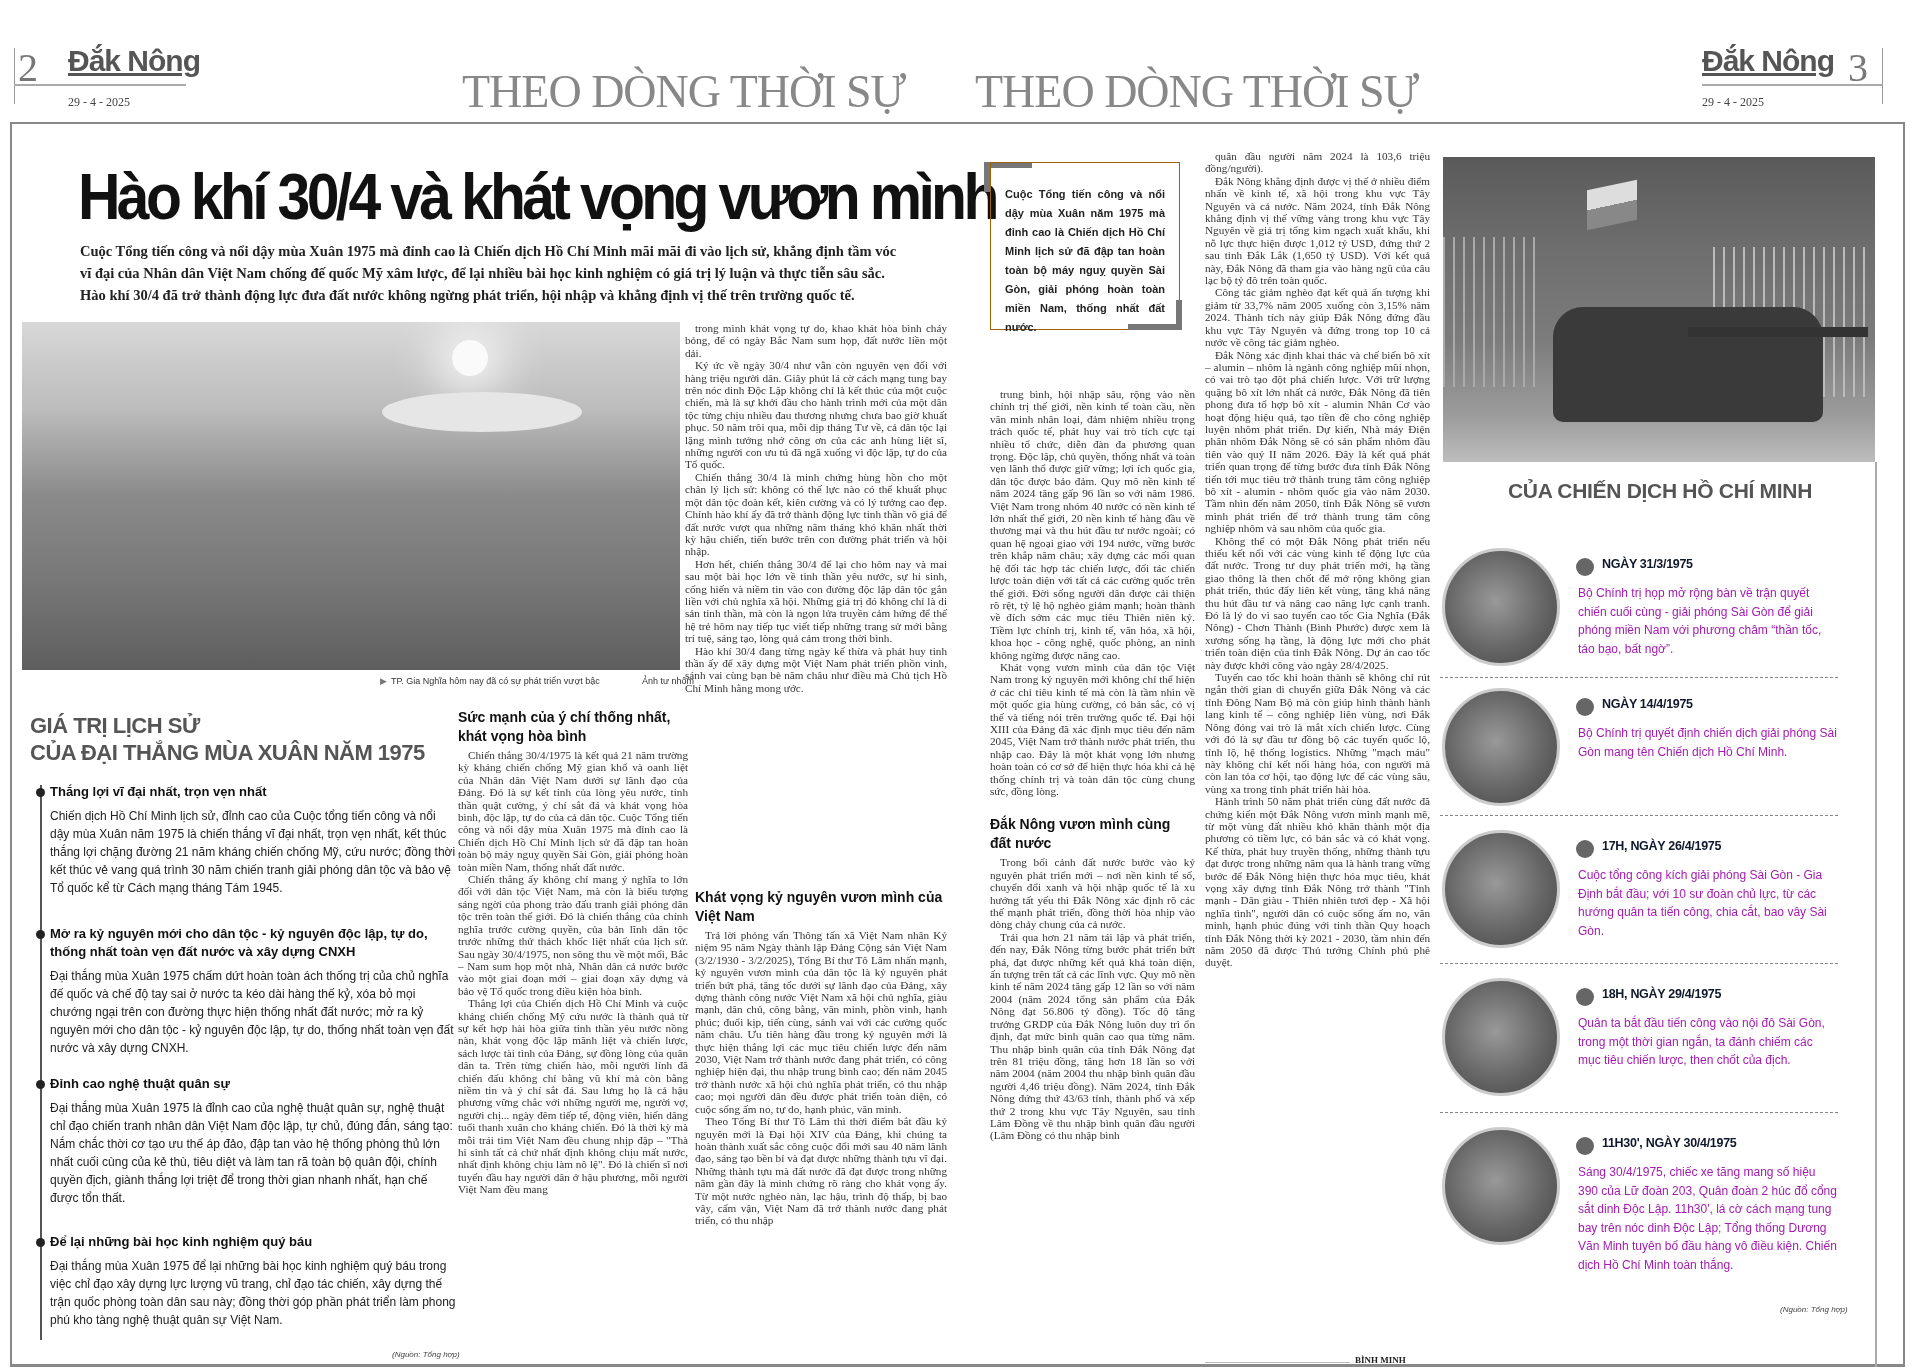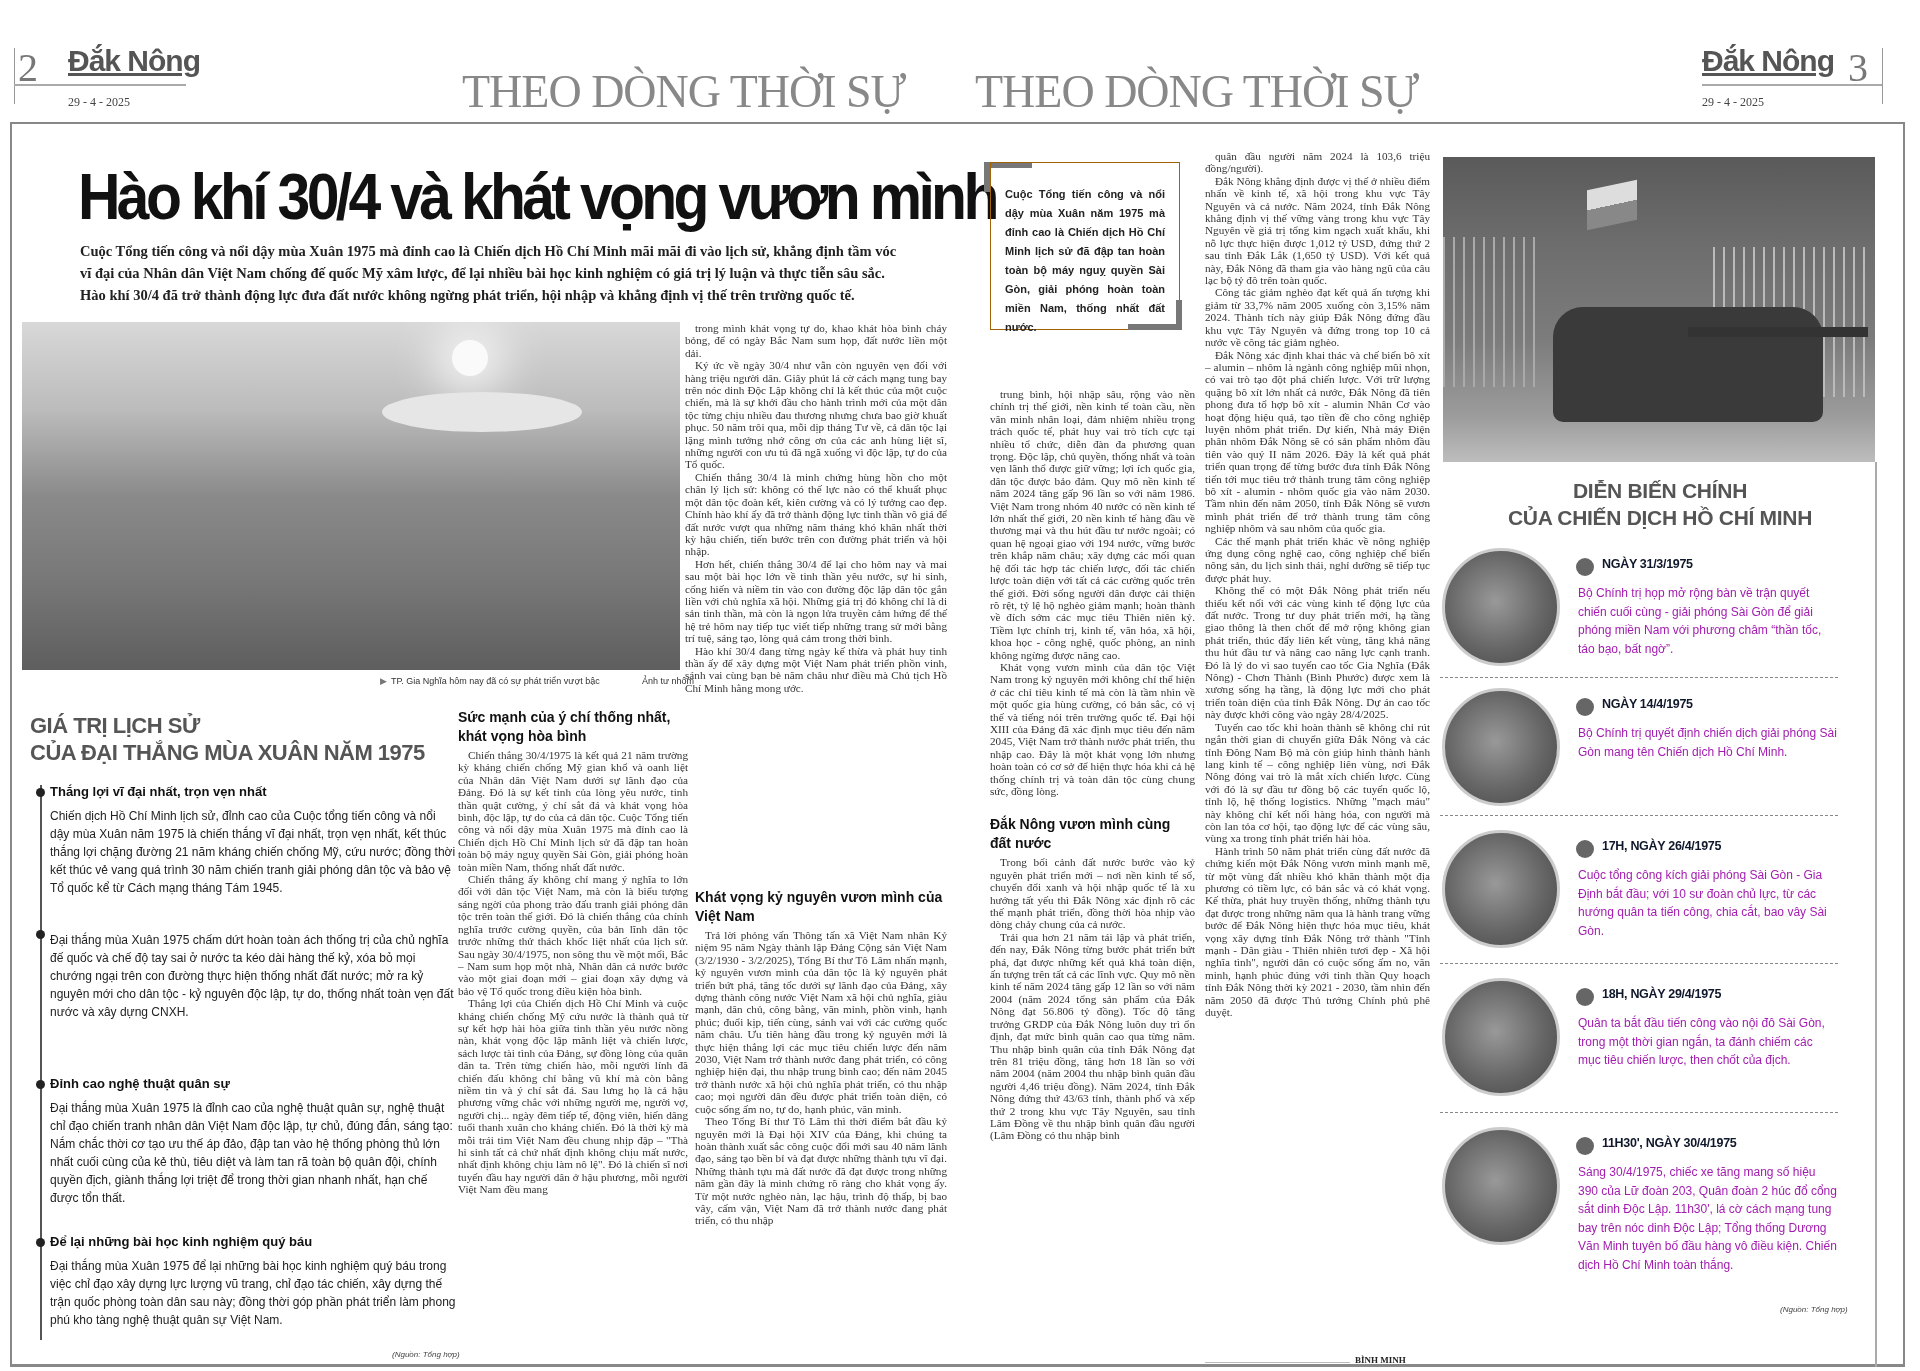--- a/index.html
+++ b/index.html
@@ -110,20 +110,21 @@
 </div>
 <div class="timeline-line"></div>
 
 <div class="ti" style="top:783px">
   <span class="dot"></span>
   <h4>Thắng lợi vĩ đại nhất, trọn vẹn nhất</h4>
   <p>Chiến dịch Hồ Chí Minh lịch sử, đỉnh cao của Cuộc tổng tiến công và nổi dậy mùa Xuân năm 1975 là chiến thắng vĩ đại nhất, trọn vẹn nhất, kết thúc thắng lợi chặng đường 21 năm kháng chiến chống Mỹ, cứu nước; đồng thời kết thúc vẻ vang quá trình 30 năm chiến tranh giải phóng dân tộc và bảo vệ Tổ quốc kể từ Cách mạng tháng Tám 1945.</p>
 </div>
 <div class="ti" style="top:925px">
   <span class="dot"></span>
+  <h4>Mở ra kỷ nguyên mới cho dân tộc - kỷ nguyên độc lập, tự do, thống nhất toàn vẹn đất nước và xây dựng CNXH</h4>
   <p>Đại thắng mùa Xuân 1975 chấm dứt hoàn toàn ách thống trị của chủ nghĩa đế quốc và chế độ tay sai ở nước ta kéo dài hàng thế kỷ, xóa bỏ mọi chướng ngại trên con đường thực hiện thống nhất đất nước; mở ra kỷ nguyên mới cho dân tộc - kỷ nguyên độc lập, tự do, thống nhất toàn vẹn đất nước và xây dựng CNXH.</p>
 </div>
 <div class="ti" style="top:1075px">
   <span class="dot"></span>
   <h4>Đỉnh cao nghệ thuật quân sự</h4>
   <p>Đại thắng mùa Xuân 1975 là đỉnh cao của nghệ thuật quân sự, nghệ thuật chỉ đạo chiến tranh nhân dân Việt Nam độc lập, tự chủ, đúng đắn, sáng tạo: Nắm chắc thời cơ tạo ưu thế áp đảo, đập tan vào hệ thống phòng thủ lớn nhất cuối cùng của kẻ thù, tiêu diệt và làm tan rã toàn bộ quân đội, chính quyền địch, giành thắng lợi triệt để trong thời gian nhanh nhất, hạn chế được tổn thất.</p>
 </div>
 <div class="ti" style="top:1233px">
   <span class="dot"></span>
   <h4>Để lại những bài học kinh nghiệm quý báu</h4>
@@ -164,39 +165,37 @@
   <div class="subhead" style="margin-top:18px">Đắk Nông vươn mình cùng đất nước</div>
   <p>Trong bối cảnh đất nước bước vào kỷ nguyên phát triển mới – nơi nền kinh tế số, chuyển đổi xanh và hội nhập quốc tế là xu hướng tất yếu thì Đắk Nông xác định rõ các thế mạnh phát triển, đồng thời hòa nhịp vào dòng chảy chung của cả nước.</p>
   <p>Trải qua hơn 21 năm tái lập và phát triển, đến nay, Đắk Nông từng bước phát triển bứt phá, đạt được những kết quả khá toàn diện, ấn tượng trên tất cả các lĩnh vực. Quy mô nền kinh tế năm 2024 tăng gấp 12 lần so với năm 2004 (năm 2024 tổng sản phẩm của Đắk Nông đạt 56.806 tỷ đồng). Tốc độ tăng trưởng GRDP của Đắk Nông luôn duy trì ổn định, đạt mức bình quân cao qua từng năm. Thu nhập bình quân của tỉnh Đắk Nông đạt trên 81 triệu đồng, tăng hơn 18 lần so với năm 2004 (năm 2004 thu nhập bình quân đầu người 4,46 triệu đồng). Năm 2024, tỉnh Đắk Nông đứng thứ 43/63 tỉnh, thành phố và xếp thứ 2 trong khu vực Tây Nguyên, sau tỉnh Lâm Đồng về thu nhập bình quân đầu người (Lâm Đồng có thu nhập bình</p>
 </div>
 
 <div class="col" style="top:150px;left:1205px;width:225px">
   <p>quân đầu người năm 2024 là 103,6 triệu đồng/người).</p>
   <p>Đắk Nông khẳng định được vị thế ở nhiều điểm nhấn về kinh tế, xã hội trong khu vực Tây Nguyên và cả nước. Năm 2024, tỉnh Đắk Nông khẳng định vị thế vững vàng trong khu vực Tây Nguyên về giá trị tổng kim ngạch xuất khẩu, khi nỗ lực thực hiện được 1,012 tỷ USD, đứng thứ 2 sau tỉnh Đắk Lắk (1,650 tỷ USD). Với kết quả này, Đắk Nông đã tham gia vào hàng ngũ của câu lạc bộ tỷ đô trên toàn quốc.</p>
   <p>Công tác giảm nghèo đạt kết quả ấn tượng khi giảm từ 33,7% năm 2005 xuống còn 3,15% năm 2024. Thành tích này giúp Đắk Nông đứng đầu khu vực Tây Nguyên và đứng trong top 10 cả nước về công tác giảm nghèo.</p>
   <p>Đắk Nông xác định khai thác và chế biến bô xít – alumin – nhôm là ngành công nghiệp mũi nhọn, có vai trò tạo đột phá chiến lược. Với trữ lượng quặng bô xít lớn nhất cả nước, Đắk Nông đã tiên phong đưa tổ hợp bô xít - alumin Nhân Cơ vào hoạt động hiệu quả, tạo tiền đề cho công nghiệp luyện nhôm phát triển. Dự kiến, Nhà máy Điện phân nhôm Đắk Nông sẽ có sản phẩm nhôm đầu tiên vào quý II năm 2026. Đây là kết quả phát triển quan trọng để từng bước đưa tỉnh Đắk Nông tiến tới mục tiêu trở thành trung tâm công nghiệp bô xít - alumin - nhôm quốc gia vào năm 2030. Tầm nhìn đến năm 2050, tỉnh Đắk Nông sẽ vươn mình phát triển để trở thành trung tâm công nghiệp nhôm và sau nhôm của quốc gia.</p>
-  <p>Các thế mạnh phát triển khác về nông nghiệp ứng dụng công nghệ cao, công nghiệp chế biến nông sản, du lịch sinh thái, nghỉ dưỡng sẽ tiếp tục được phát huy.</p>
   <p>Không thể có một Đắk Nông phát triển nếu thiếu kết nối với các vùng kinh tế động lực của đất nước. Trong tư duy phát triển mới, hạ tầng giao thông là then chốt để mở rộng không gian phát triển, thúc đẩy liên kết vùng, tăng khả năng thu hút đầu tư và nâng cao năng lực cạnh tranh. Đó là lý do vì sao tuyến cao tốc Gia Nghĩa (Đắk Nông) - Chơn Thành (Bình Phước) được xem là xương sống hạ tầng, là động lực mới cho phát triển toàn diện của tỉnh Đắk Nông. Dự án cao tốc này được khởi công vào ngày 28/4/2025.</p>
   <p>Tuyến cao tốc khi hoàn thành sẽ không chỉ rút ngắn thời gian di chuyển giữa Đắk Nông và các tỉnh Đông Nam Bộ mà còn giúp hình thành hành lang kinh tế – công nghiệp liên vùng, nơi Đắk Nông đóng vai trò là mắt xích chiến lược. Cùng với đó là sự đầu tư đồng bộ các tuyến quốc lộ, tỉnh lộ, hệ thống logistics. Những "mạch máu" này không chỉ kết nối hàng hóa, con người mà còn lan tỏa cơ hội, tạo động lực để các vùng sâu, vùng xa trong tỉnh phát triển hài hòa.</p>
   <p>Hành trình 50 năm phát triển cùng đất nước đã chứng kiến một Đắk Nông vươn mình mạnh mẽ, từ một vùng đất nhiều khó khăn thành một địa phương có tiềm lực, có bản sắc và có khát vọng. Kế thừa, phát huy truyền thống, những thành tựu đạt được trong những năm qua là hành trang vững bước để Đắk Nông hiện thực hóa mục tiêu, khát vọng xây dựng tỉnh Đắk Nông trở thành "Tỉnh mạnh - Dân giàu - Thiên nhiên tươi đẹp - Xã hội nghĩa tình", người dân có cuộc sống ấm no, văn minh, hạnh phúc đúng với tinh thần Quy hoạch tỉnh Đắk Nông thời kỳ 2021 - 2030, tầm nhìn đến năm 2050 đã được Thủ tướng Chính phủ phê duyệt.</p>
 </div>
 <div class="byline-rule"></div>
 <div class="byline">BÌNH MINH</div>
 
 <div class="photo-tank">
   <div class="gate"></div>
   <div class="gate2"></div>
   <div class="flag"></div>
   <div class="tank"></div>
   <div class="barrel"></div>
 </div>
 
 <div class="info-border"></div>
 <div class="info-title">
-  <div>DIỄN BIẾN CHÍNH</div>
   <div>CỦA CHIẾN DỊCH HỒ CHÍ MINH</div>
 </div>
 
 <div class="ev" style="top:548px">
   <div class="circ"></div>
   <span class="bullet"></span>
   <h5>NGÀY 31/3/1975</h5>
   <p>Bộ Chính trị họp mở rộng bàn về trận quyết chiến cuối cùng - giải phóng Sài Gòn để giải phóng miền Nam với phương châm “thần tốc, táo bạo, bất ngờ”.</p>
 </div>
 <div class="dash" style="top:677px"></div>

